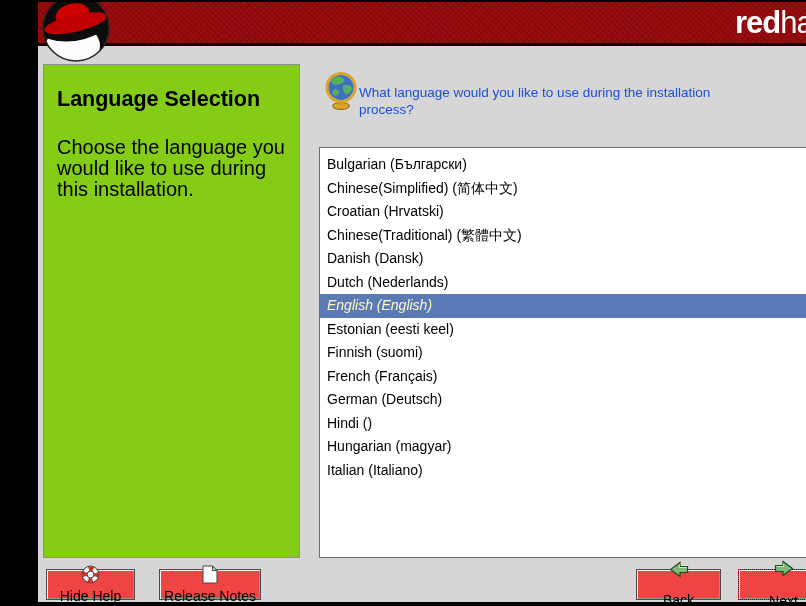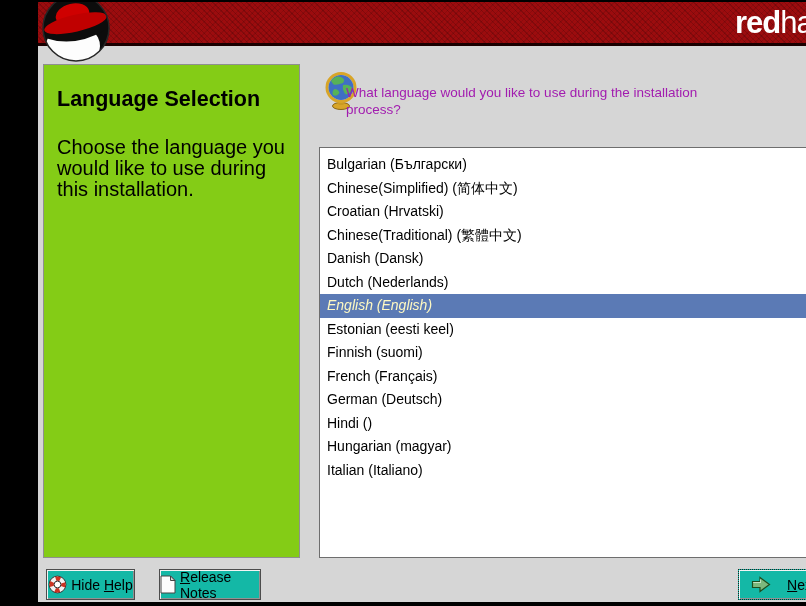--- a/index.html
+++ b/index.html
@@ -26,21 +26,21 @@
   
   .help-panel {
     position:absolute; left:5px; top:62px; width:257px; height:494px;
     background:#84cc16; border:1px solid #8f8f8f; padding:22px 13px 0 13px;
   }
   .help-title { font-size:21.5px; font-weight:bold; color:#000; }
   .help-body { margin-top:25px; font-size:20px; line-height:21px; color:#000; width:234px; }
 
   
   .globe { position:absolute; left:287px; top:70px; width:32px; height:38px; }
-  .question { position:absolute; left:308px; top:82px; width:384px; font-size:13.5px; line-height:17px; color:#a21caf; }
+  .question { position:absolute; left:321px; top:82px; width:384px; font-size:13.5px; line-height:17px; color:#1d4ed8; }
 
   
   .list-wrap {
     position:absolute; left:281px; top:145px; width:512px; height:411px;
     background:#fff; border:1px solid #6e6e6e; display:flex;
   }
   .list-items { flex:1; padding-top:5px; overflow:hidden; }
   .lang-row {
     height:23.5px; line-height:23.5px; padding-left:7px;
     font-size:14px; color:#000; white-space:nowrap; overflow:hidden;
@@ -65,25 +65,25 @@
     background:#d8d8d8; border:1px solid #808080;
     box-shadow:inset 1px 1px 0 #f4f4f4, inset -1px -1px 0 #9d9d9d;
   }
   .sb-grip {
     position:absolute; left:3px; right:3px; top:50%; margin-top:-5px; height:10px;
     background:repeating-linear-gradient(45deg, #8e8e8e 0 1px, #f2f2f2 1px 2px, transparent 2px 4px);
   }
 
   
   .btn {
-    position:absolute; top:567px; height:31px; background:#14b8a6;
+    position:absolute; top:567px; height:31px; background:#ef4444;
     border:1px solid #4c4c4c;
     box-shadow:inset 1px 1px 0 #f4f4f4, inset -1px -1px 0 #929292;
     display:flex; align-items:center; justify-content:center; gap:4px;
-    font-size:14px; color:#000; cursor:pointer;
+    font-size:14px; color:#000; cursor:pointer;flex-direction:column;
   }
   .btn.focused { border:1px dotted #222; box-shadow:inset 1px 1px 0 #f4f4f4, inset -1px -1px 0 #929292, 0 0 0 1px #d6d6d6; }
   .accel { text-decoration:underline; }
   #btn-hide-help { left:8px; width:89px; }
   #btn-release-notes { left:121px; width:102px; }
   #btn-back { left:598px; width:85px; gap:14px; }
   #btn-next { left:700px; width:91px; gap:16px; }
   .btn svg { flex:0 0 auto; }
 </style>
 </head>
@@ -173,20 +173,27 @@
     </div>
 
     <div class="btn" id="btn-release-notes">
       <svg width="16" height="19" viewBox="0 0 16 19" aria-hidden="true">
         <path d="M1 1 L 10.5 1 L 15 5.5 L 15 18 L 1 18 Z" fill="#fcfcfc" stroke="#444" stroke-width="1"></path>
         <path d="M10.5 1 L 10.5 5.5 L 15 5.5 Z" fill="#d9d9d9" stroke="#444" stroke-width="1"></path>
       </svg>
       <span><span class="accel">R</span><span>elease Notes</span></span>
     </div>
 
+    <div class="btn" id="btn-back">
+      <svg width="20" height="17" viewBox="0 0 20 17" aria-hidden="true">
+        <path d="M11 1.5 L 11 5.5 L 18.5 5.5 L 18.5 11.5 L 11 11.5 L 11 15.5 L 1.5 8.5 Z" fill="#7db87d" stroke="#1e4d1e" stroke-width="1.2"></path>
+        <path d="M11 2.5 L 11 6 L 17.8 6 L 17.8 7 L 10 7 L 10 4 Z" fill="#cfe8cf" opacity="0.9"></path>
+      </svg>
+      <span><span class="accel">B</span><span>ack</span></span>
+    </div>
 
     <div class="btn focused" id="btn-next">
       <svg width="20" height="17" viewBox="0 0 20 17" aria-hidden="true">
         <path d="M9 1.5 L 9 5.5 L 1.5 5.5 L 1.5 11.5 L 9 11.5 L 9 15.5 L 18.5 8.5 Z" fill="#7db87d" stroke="#1e4d1e" stroke-width="1.2"></path>
         <path d="M9 2.5 L 9 6 L 2.2 6 L 2.2 7 L 10 7 L 10 4 Z" fill="#cfe8cf" opacity="0.9"></path>
       </svg>
       <span><span class="accel">N</span><span>ext</span></span>
     </div>
 
   </div>

